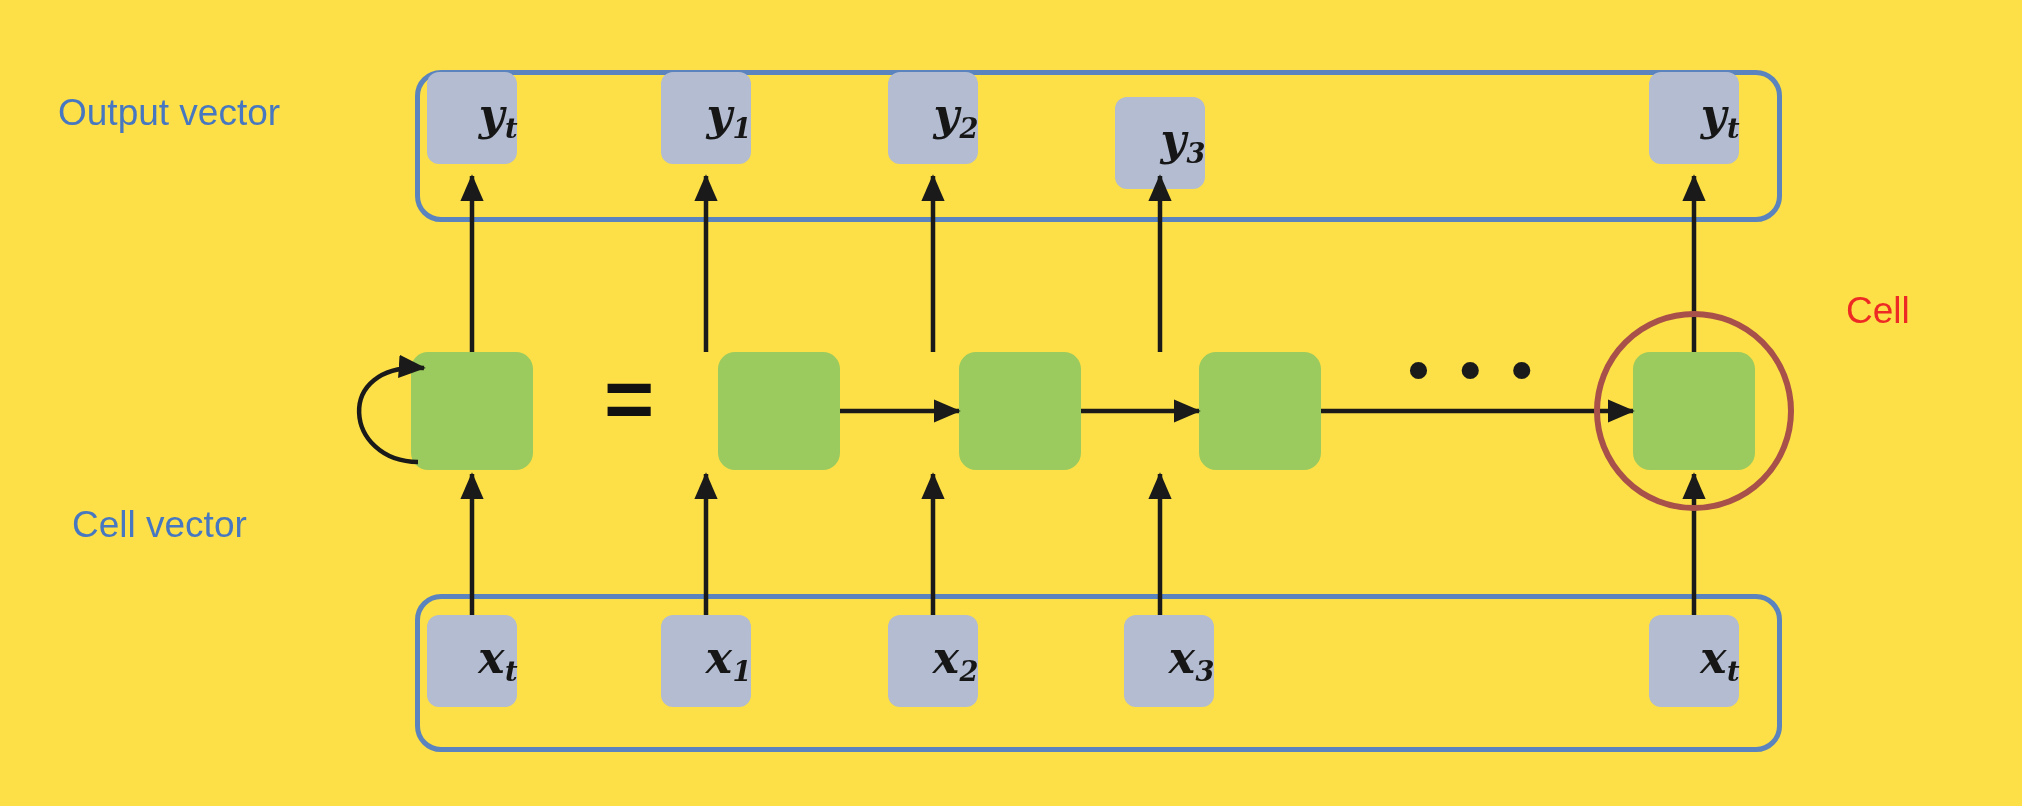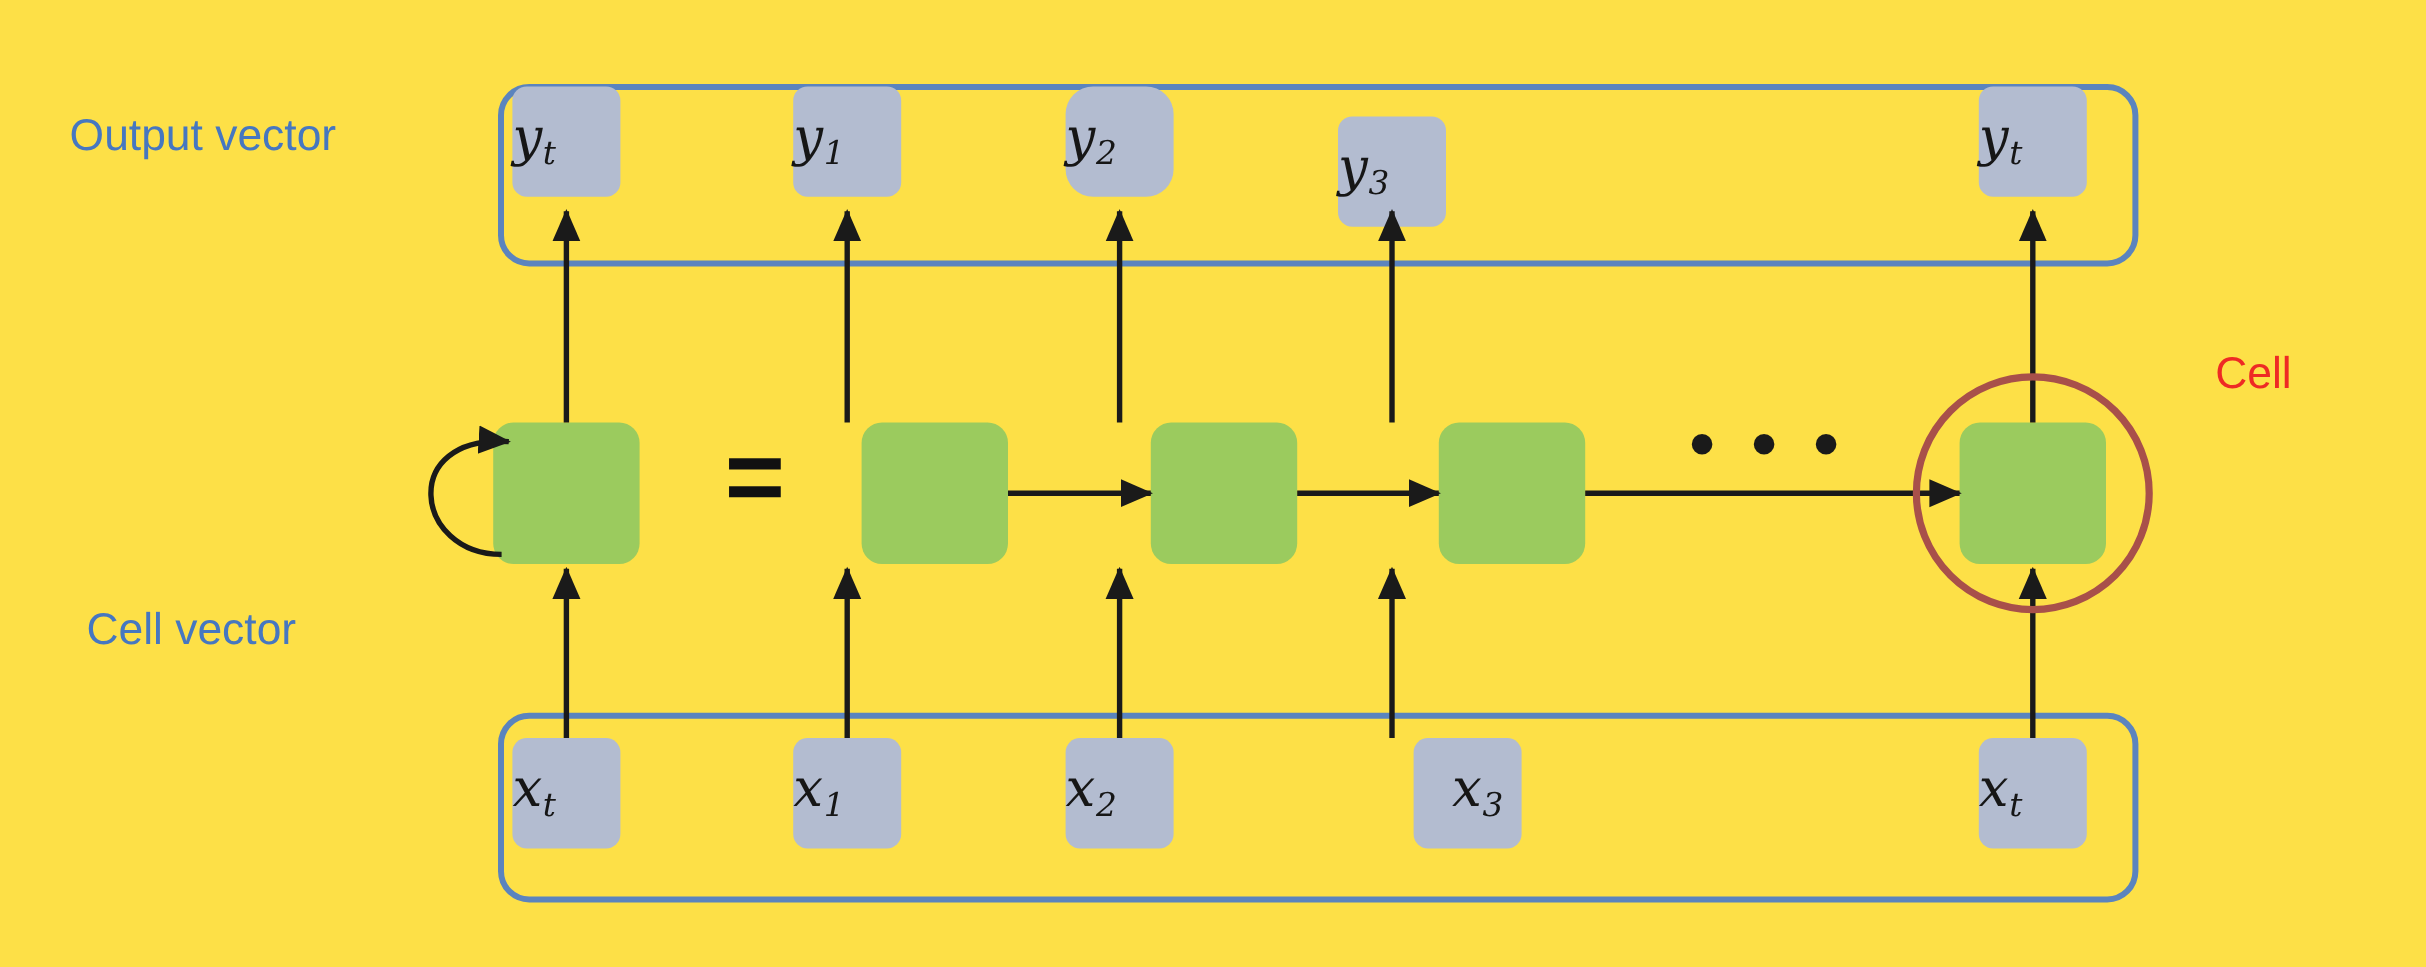--- a/index.html
+++ b/index.html
@@ -54,22 +54,23 @@
 
   
   .vec-node {
     position: absolute;
     width: 90px;
     height: 92px;
     background: #b3bcd0;
     border-radius: 12px;
     display: flex;
     align-items: center;
-    justify-content: flex-start;
+    justify-content: flex-end;
     box-sizing: border-box;
+    font-weight: bold;
   }
   .vec-node .math {
     font-family: "DejaVu Serif", serif;
     font-style: italic;
     font-size: 44px;
     color: #161616;
     line-height: 1;
     display: inline-block;
     position: relative;
     top: -3px;
@@ -143,40 +144,40 @@
   <div id="equals-sign">=</div>
 
   <div id="ellipsis">• • •</div>
 
   <div class="vec-node" style="left:427px; top:72px;">
     <span class="math"><span>y</span><sub>t</sub></span>
   </div>
   <div class="vec-node" style="left:661px; top:72px;">
     <span class="math"><span>y</span><sub>1</sub></span>
   </div>
-  <div class="vec-node" style="left:888px; top:72px;border-radius:23px;">
+  <div class="vec-node" style="left:888px; top:72px;">
     <span class="math"><span>y</span><sub>2</sub></span>
   </div>
   <div class="vec-node" style="left:1115px; top:72px;margin-top:25px;">
     <span class="math"><span>y</span><sub>3</sub></span>
   </div>
   <div class="vec-node" style="left:1649px; top:72px;">
     <span class="math"><span>y</span><sub>t</sub></span>
   </div>
 
   <div class="vec-node" style="left:427px; top:615px;">
     <span class="math"><span>x</span><sub>t</sub></span>
   </div>
   <div class="vec-node" style="left:661px; top:615px;">
     <span class="math"><span>x</span><sub>1</sub></span>
   </div>
   <div class="vec-node" style="left:888px; top:615px;">
     <span class="math"><span>x</span><sub>2</sub></span>
   </div>
-  <div class="vec-node" style="left:1178px; top:615px;padding-left:32px;">
+  <div class="vec-node" style="left:1124px; top:615px;padding-left:32px;">
     <span class="math"><span>x</span><sub>3</sub></span>
   </div>
   <div class="vec-node" style="left:1649px; top:615px;">
     <span class="math"><span>x</span><sub>t</sub></span>
   </div>
 
   <div class="cell-node" style="left:411px;  top:352px;"></div>
   <div class="cell-node" style="left:718px;  top:352px;"></div>
   <div class="cell-node" style="left:959px;  top:352px;"></div>
   <div class="cell-node" style="left:1199px; top:352px;"></div>

